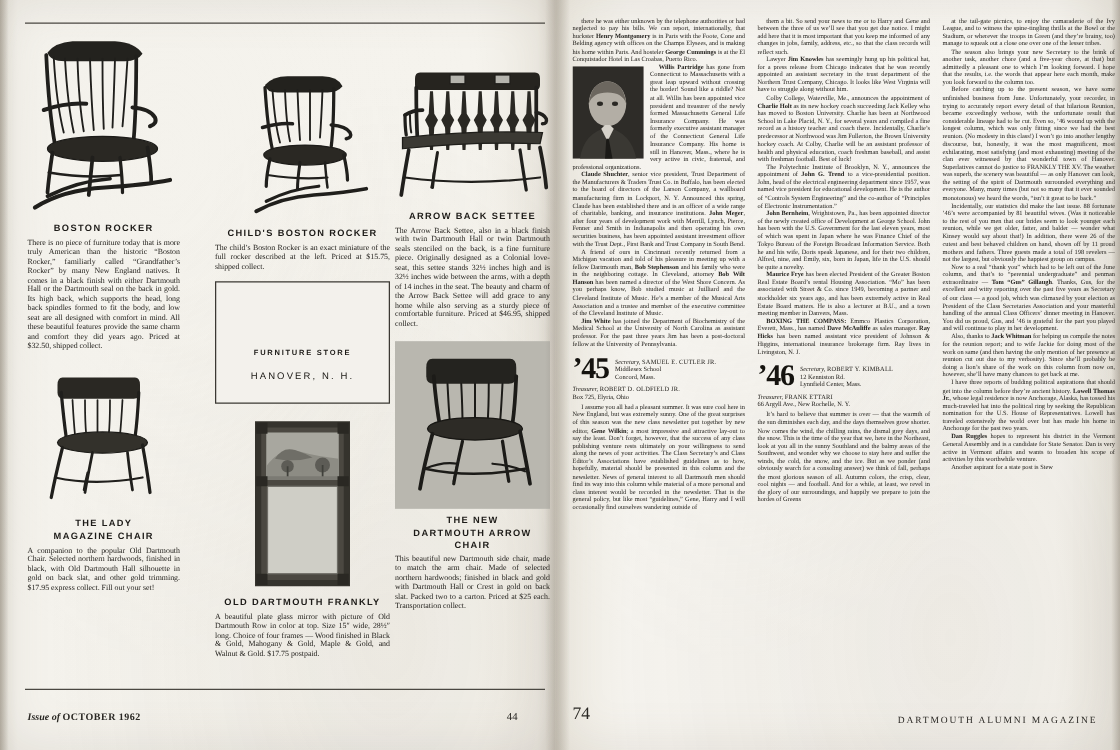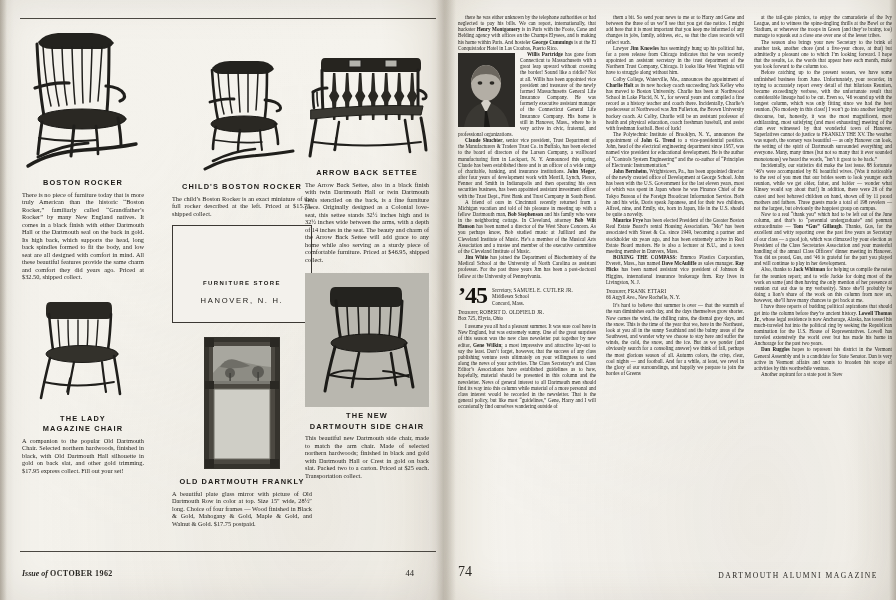--- a/index.html
+++ b/index.html
@@ -29,21 +29,21 @@
 
   
   .ad-inner{position:absolute;left:20px;right:12px;top:18px;bottom:14px;}
   .rule-top{position:absolute;left:0;right:-4px;top:0;height:0;border-top:1.6px solid #4a4741;}
   .rule-bot{position:absolute;left:0;right:-4px;bottom:34px;height:0;border-top:1.6px solid #4a4741;}
 
   .ad-cols{position:absolute;left:0;right:0;top:8px;bottom:40px;}
   .col{position:absolute;top:0;bottom:0;}
   .colA{left:2px;width:122px;}
   .colB{left:152px;width:140px;}
-  .colC{left:285px;width:124px;}
+  .colC{left:296px;width:124px;}
 
   .cap{
     text-align:center;font-weight:bold;letter-spacing:1.1px;
     font-size:7.4px;line-height:9.6px;color:#1d1b18;
     font-family:"Liberation Sans", sans-serif;
     margin:4px 0 3px 0;
   }
   .body{
     font-size:6.3px;line-height:7.5px;color:#24221e;text-align:justify;
     font-family:"Liberation Serif", serif;
@@ -90,21 +90,21 @@
   .ntext{
     font-size:5.1px;line-height:6.15px;text-align:justify;color:#23211d;
     font-family:"Liberation Serif", serif;
     -webkit-hyphens:auto;hyphens:auto;
   }
   .ntext p{margin:0;text-indent:7px;}
   .ntext b{font-weight:bold;}
 
   .portrait{float:left;width:57px;height:74px;margin:2px 5px 2px 0;}
 
-  .yearblock{display:flex;align-items:flex-end;margin:5px 0 2px 0;}
+  .yearblock{display:flex;align-items:center;margin:5px 0 2px 0;}
   .yearnum{
     font-family:"Liberation Serif", serif;font-weight:bold;
     font-size:24px;line-height:22px;color:#15130f;margin-right:5px;
     letter-spacing:-1px;
   }
   .yearinfo{font-size:5.1px;line-height:6.2px;color:#23211d;padding-top:3px;}
   .yearinfo .rolelbl{font-style:italic;}
   .yearinfo .nm{font-variant:small-caps;letter-spacing:.2px;}
   .treas{font-size:5.1px;line-height:6.2px;margin:3px 0 2px 0;color:#23211d;}
   .treas .rolelbl{font-style:italic;}
@@ -338,21 +338,21 @@
                 <path d="M86 80 q3 20 5 32" stroke-width="2.6"></path>
                 <path d="M24 102 q38 8 80 0" stroke-width="2"></path>
                 <path d="M50 98 q-2 9 -3 14" stroke-width="1.8"></path>
                 <path d="M24 102 q14 -6 26 -4" stroke-width="1.8"></path>
                 <path d="M78 98 q14 1 26 6" stroke-width="1.8"></path>
               </g>
             </svg>
           </div>
 
           <div class="cap" style="margin-bottom:0">THE NEW</div>
-          <div class="cap" style="margin-top:1px">DARTMOUTH SIDE CHAIR</div>
+          <div class="cap" style="margin-top:1px">DARTMOUTH ARROW CHAIR</div>
           <div class="body">This beautiful new Dartmouth side chair, made to match the arm chair. Made of selected northern hardwoods; finished in black and gold with Dartmouth Hall or Crest in gold on back slat. Packed two to a carton. Priced at $25 each. Transportation collect.</div>
         </div>
       </div>
 
       <div class="footline">
         <span>Issue of</span>
         <span class="sc">OCTOBER 1962</span>
       </div>
       <div class="pagenum-l">44</div>
     </div>
@@ -410,20 +410,29 @@
           <div class="ntext">
             <p>them a bit. So send your news to me or to Harry and Gene and between the three of us we’ll see that you get due notice. I might add here that it is most important that you keep me informed of any changes in jobs, family, address, etc., so that the class records will reflect such.</p>
             <p>Lawyer <b>Jim Knowles</b> has seemingly hung up his political hat, for a press release from Chicago indicates that he was recently appointed an assistant secretary in the trust department of the Northern Trust Company, Chicago. It looks like West Virginia will have to struggle along without him.</p>
             <p>Colby College, Waterville, Me., announces the appointment of <b>Charlie Holt</b> as its new hockey coach succeeding Jack Kelley who has moved to Boston University. Charlie has been at Northwood School in Lake Placid, N. Y., for several years and compiled a fine record as a history teacher and coach there. Incidentally, Charlie’s predecessor at Northwood was Jim Fullerton, the Brown University hockey coach. At Colby, Charlie will be an assistant professor of health and physical education, coach freshman baseball, and assist with freshman football. Best of luck!</p>
             <p>The Polytechnic Institute of Brooklyn, N. Y., announces the appointment of <b>John G. Trend</b> to a vice-presidential position. John, head of the electrical engineering department since 1957, was named vice president for educational development. He is the author of “Controls System Engineering” and the co-author of “Principles of Electronic Instrumentation.”</p>
             <p><b>John Bernheim</b>, Wrightstown, Pa., has been appointed director of the newly created office of Development at George School. John has been with the U.S. Government for the last eleven years, most of which was spent in Japan where he was Finance Chief of the Tokyo Bureau of the Foreign Broadcast Information Service. Both he and his wife, Doris speak Japanese, and for their two children, Alfred, nine, and Emily, six, born in Japan, life in the U.S. should be quite a novelty.</p>
             <p><b>Maurice Frye</b> has been elected President of the Greater Boston Real Estate Board’s rental Housing Association. “Mo” has been associated with Street &amp; Co. since 1949, becoming a partner and stockholder six years ago, and has been extremely active in Real Estate Board matters. He is also a lecturer at B.U., and a town meeting member in Danvers, Mass.</p>
             <p><b>BOXING THE COMPASS:</b> Emmco Plastics Corporation, Everett, Mass., has named <b>Dave McAuliffe</b> as sales manager. <b>Ray Hicks</b> has been named assistant vice president of Johnson &amp; Higgins, international insurance brokerage firm. Ray lives in Livingston, N. J.</p>
           </div>
 
+          <div class="yearblock">
+            <div class="yearnum">’46</div>
+            <div class="yearinfo">
+              <span class="rolelbl">Secretary,</span>
+              <span class="nm">ROBERT Y. KIMBALL</span><br>
+              <span>12 Kenniston Rd.</span><br>
+              <span>Lynnfield Center, Mass.</span>
+            </div>
+          </div>
           <div class="treas">
             <span class="rolelbl">Treasurer,</span>
             <span class="nm">FRANK ETTARI</span><br>
             <span>66 Argyll Ave., New Rochelle, N. Y.</span>
           </div>
 
           <div class="ntext">
             <p>It’s hard to believe that summer is over — that the warmth of the sun diminishes each day, and the days themselves grow shorter. Now comes the wind, the chilling rains, the dismal grey days, and the snow. This is the time of the year that we, here in the Northeast, look at you all in the sunny Southland and the balmy areas of the Southwest, and wonder why we choose to stay here and suffer the winds, the cold, the snow, and the ice. But as we ponder (and obviously search for a consoling answer) we think of fall, perhaps the most glorious season of all. Autumn colors, the crisp, clear, cool nights — and football. And for a while, at least, we revel in the glory of our surroundings, and happily we prepare to join the hordes of Greens</p>
           </div>
         </div>

